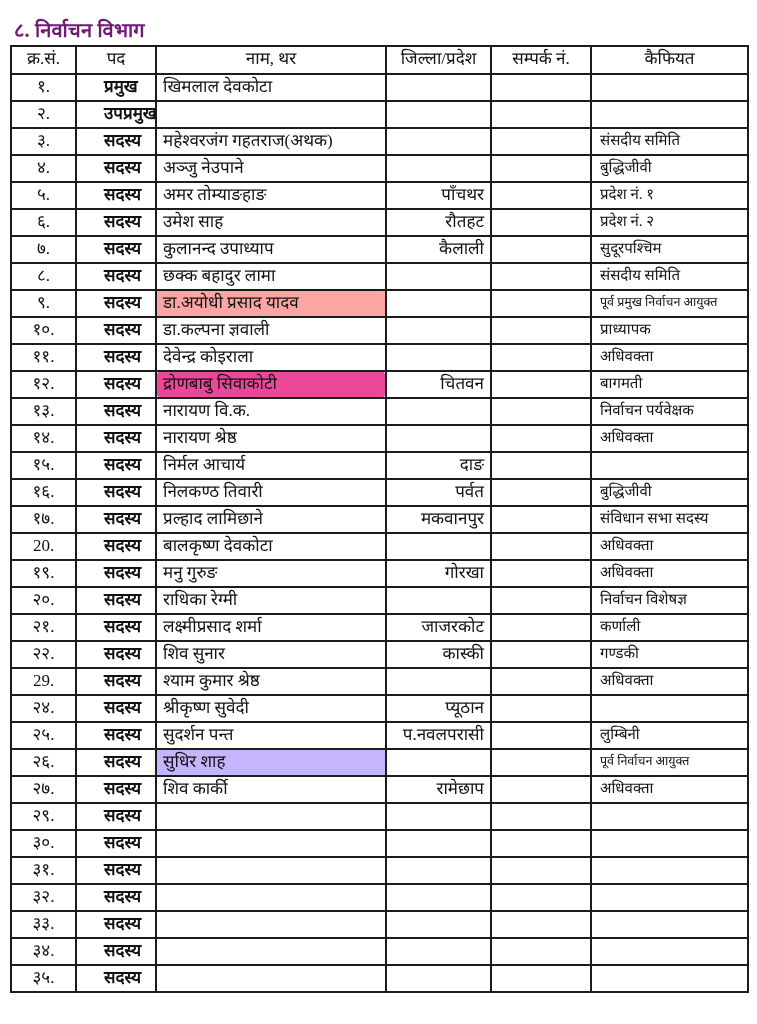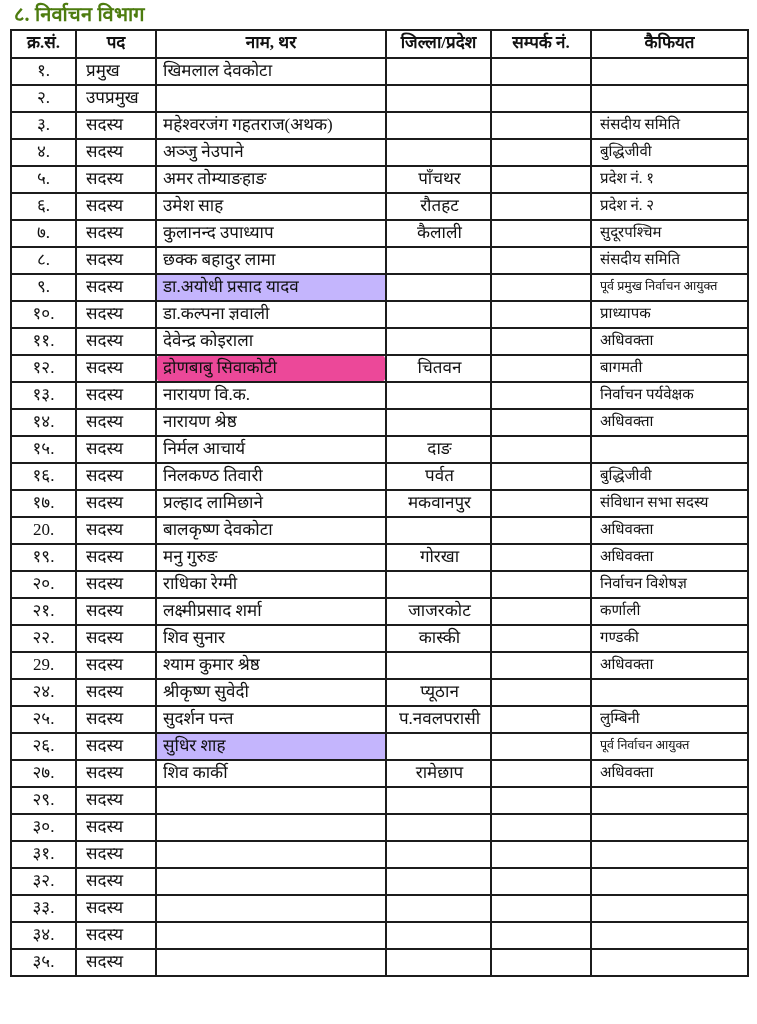--- a/index.html
+++ b/index.html
@@ -11,25 +11,25 @@
     font-family: "Liberation Serif", "DejaVu Serif", serif;
     color: #111;
   }
   .page {
     position: relative;
     width: 757px;
     height: 1024px;
     overflow: hidden;
   }
   .title {
-    margin: 2px 0 3px 14px;
+    margin: 18px 0 3px 14px;
     font-size: 20px;
     font-weight: bold;
     letter-spacing: 0.2px;
-    color: #4d7c0f;
+    color: #701a75;
     line-height: 1.2;
   }
   table.roster {
     border-collapse: collapse;
     table-layout: fixed;
     margin-left: 10px;
     width: 737px;
   }
   col.c-sn       { width: 65px; }
   col.c-post     { width: 80px; }
@@ -42,29 +42,29 @@
     border: 2px solid #1c1c1c;
     padding: 0 6px 2px 6px;
     height: 23px;
     font-size: 17px;
     line-height: 1.15;
     vertical-align: middle;
     white-space: nowrap;
     overflow: hidden;
   }
   thead th {
-    font-weight: bold;
+    font-weight: normal;
     text-align: center;
     height: 24px;
     font-size: 17px;
   }
   td.sn       { text-align: center; }
-  td.post     { text-align: left; padding-left: 9px; }
+  td.post     { text-align: left; padding-left: 27px; font-weight: bold; }
   td.name     { text-align: left; }
-  td.district { text-align: center; padding-left: 8px; }
+  td.district { text-align: right; padding-left: 8px; }
   td.contact  { text-align: left; }
   td.remarks  { text-align: left; padding-left: 8px; font-size: 15px; }
   td.remarks.sm { font-size: 12.5px; }
 </style>
 </head>
 <body>
 
 <div class="page">
   <div class="title">८. निर्वाचन विभाग</div>
 
@@ -148,21 +148,21 @@
           <td class="sn">८.</td>
           <td class="post">सदस्य</td>
           <td class="name">छक्क बहादुर लामा</td>
           <td class="district"></td>
           <td class="contact"></td>
           <td class="remarks">संसदीय समिति</td>
         </tr>
         <tr>
           <td class="sn">९.</td>
           <td class="post">सदस्य</td>
-          <td class="name" style="background: #c4b5fd; font-family: Liberation Serif, serif;">डा.अयोधी प्रसाद यादव</td>
+          <td class="name" style="background: #fca5a5; font-family: Liberation Serif, serif;">डा.अयोधी प्रसाद यादव</td>
           <td class="district"></td>
           <td class="contact"></td>
           <td class="remarks sm">पूर्व प्रमुख निर्वाचन आयुक्त</td>
         </tr>
         <tr>
           <td class="sn">१०.</td>
           <td class="post">सदस्य</td>
           <td class="name">डा.कल्पना ज्ञवाली</td>
           <td class="district"></td>
           <td class="contact"></td>

